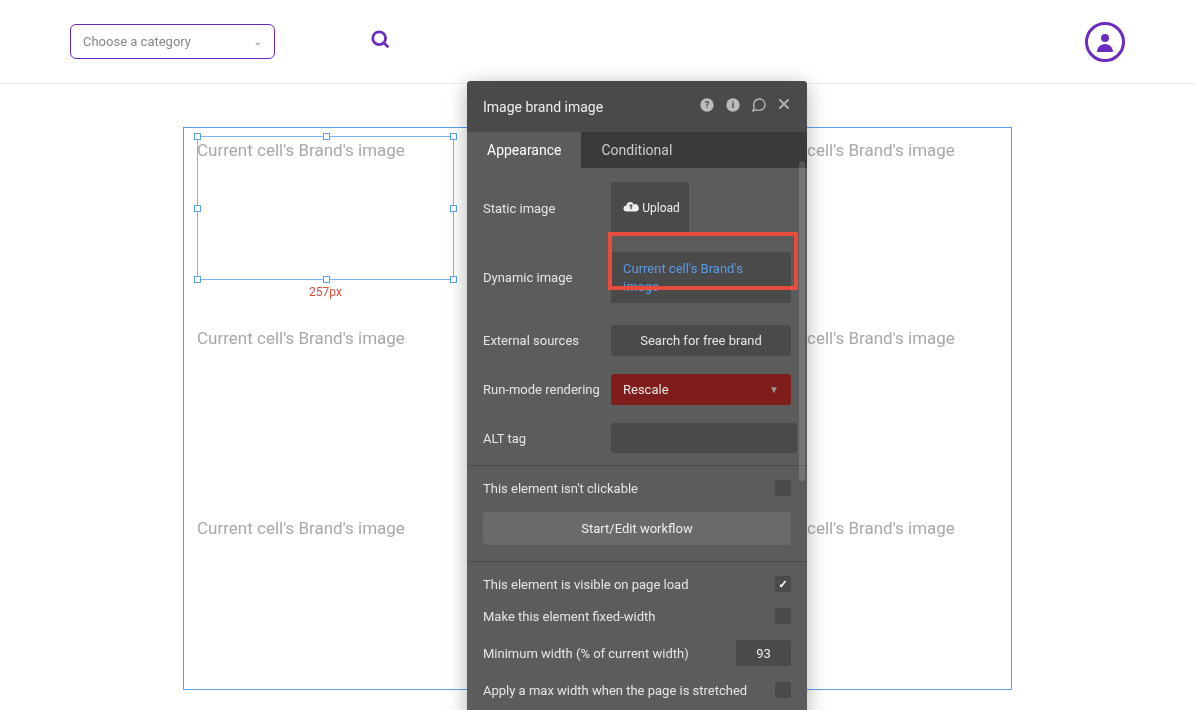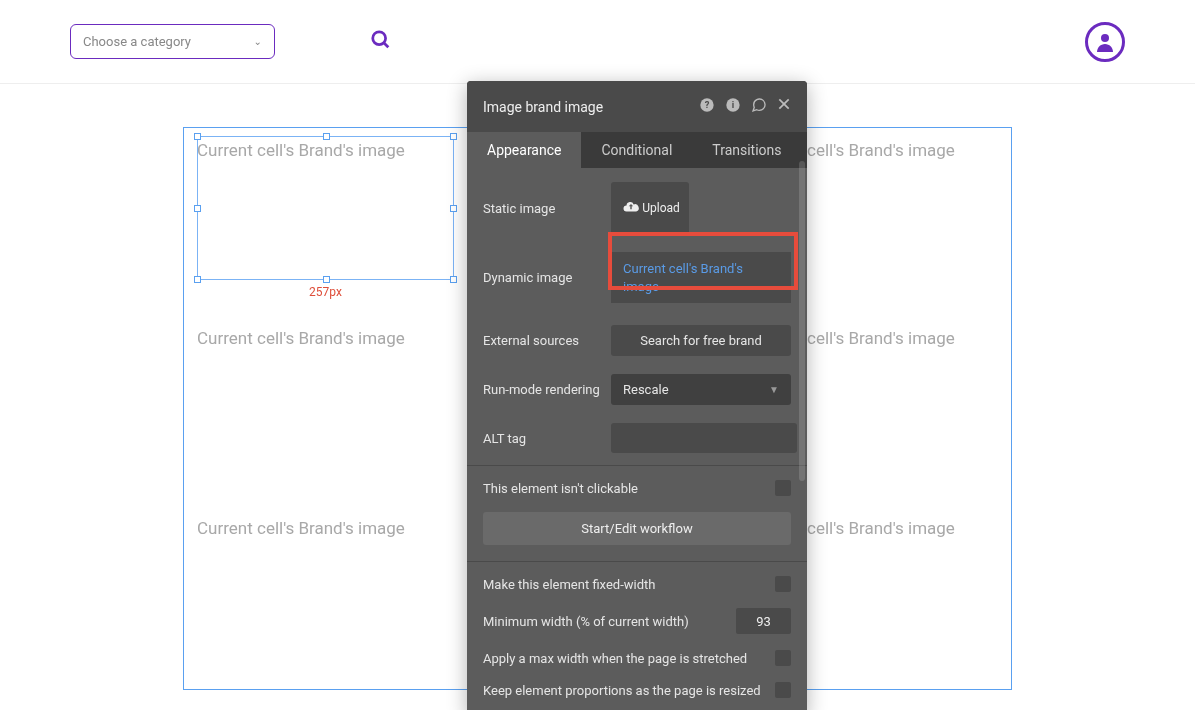--- a/index.html
+++ b/index.html
@@ -41,21 +41,21 @@
   .row .label { width: 128px; flex-shrink:0; color:#e5e5e5; font-size:13px; }
 
   .upload-box { width: 78px; height: 52px; background:#4a4a4a; border-radius: 3px; display:flex; flex-direction:row; align-items:center; justify-content:center; color:#eee; font-size:12px; cursor:pointer; }
   .upload-box svg { margin-bottom:2px; }
 
   .dynamic-val { flex:1; background:#4a4a4a; padding:8px 12px; border-radius:0; color:#5a9be6; font-size:13px; line-height:1.35; cursor:pointer; }
   .red-highlight { position:absolute; border: 4px solid #e74c3c; pointer-events:none; }
 
   .btn { flex:1; background:#4a4a4a; padding: 8px 10px; text-align:center; color:#e5e5e5; border-radius:3px; font-size:13px; cursor:pointer; }
 
-  .select { flex:1; background:#404040; padding:8px 12px; border-radius:3px; display:flex; align-items:center; justify-content:space-between; color:#e5e5e5; font-size:13px; cursor:pointer; }
+  .select { flex:1; background:#7f1d1d; padding:8px 12px; border-radius:3px; display:flex; align-items:center; justify-content:space-between; color:#e5e5e5; font-size:13px; cursor:pointer; }
   .select .arrow { color:#999; font-size:10px; }
 
   .text-input { flex:1; background:#4a4a4a; border:none; border-radius:3px; height:30px; padding:0 10px; color:#eee; font-size:13px; }
 
   .section-break { height:1px; background:#4a4a4a; margin: 12px -16px 14px; }
 
   .check-row { display:flex; align-items:center; justify-content:space-between; margin-bottom:16px; font-size:13px; }
   .checkbox { width:16px; height:16px; background:#4a4a4a; border-radius:2px; display:flex; align-items:center; justify-content:center; cursor:pointer; flex-shrink:0; }
   .checkbox.checked::after { content:"✓"; color:#fff; font-size:11px; font-weight:bold; }
 
@@ -138,21 +138,20 @@
             <line x1="4" y1="4" x2="20" y2="20"></line>
             <line x1="20" y1="4" x2="4" y2="20"></line>
           </svg>
       </span>
     </div>
   </div>
 
   <div class="tabs">
     <div class="tab active">Appearance</div>
     <div class="tab">Conditional</div>
-    <div class="tab">Transitions</div>
   </div>
 
   <div class="panel-body">
 
     <div class="row">
       <div class="label">Static image</div>
       <div class="upload-box">
         <svg width="22" height="18" viewBox="0 0 24 24" fill="#eee">
             <path d="M19 18H6a4 4 0 010-8 5 5 0 019.6-1.5A3.5 3.5 0 0119 18z"></path>
             <path d="M12 8l-3 3h2v4h2v-4h2z" fill="#5c5c5c"></path>
@@ -188,20 +187,24 @@
 
     <div class="check-row">
       <span>This element isn't clickable</span>
       <div class="checkbox"></div>
     </div>
 
     <div class="wide-btn">Start/Edit workflow</div>
 
     <div class="section-break"></div>
 
+    <div class="check-row">
+      <span>This element is visible on page load</span>
+      <div class="checkbox checked"></div>
+    </div>
 
     <div class="check-row">
       <span>Make this element fixed-width</span>
       <div class="checkbox"></div>
     </div>
 
     <div class="check-row">
       <span>Minimum width (% of current width)</span>
       <input class="num-input" value="93" style="">
     </div>

